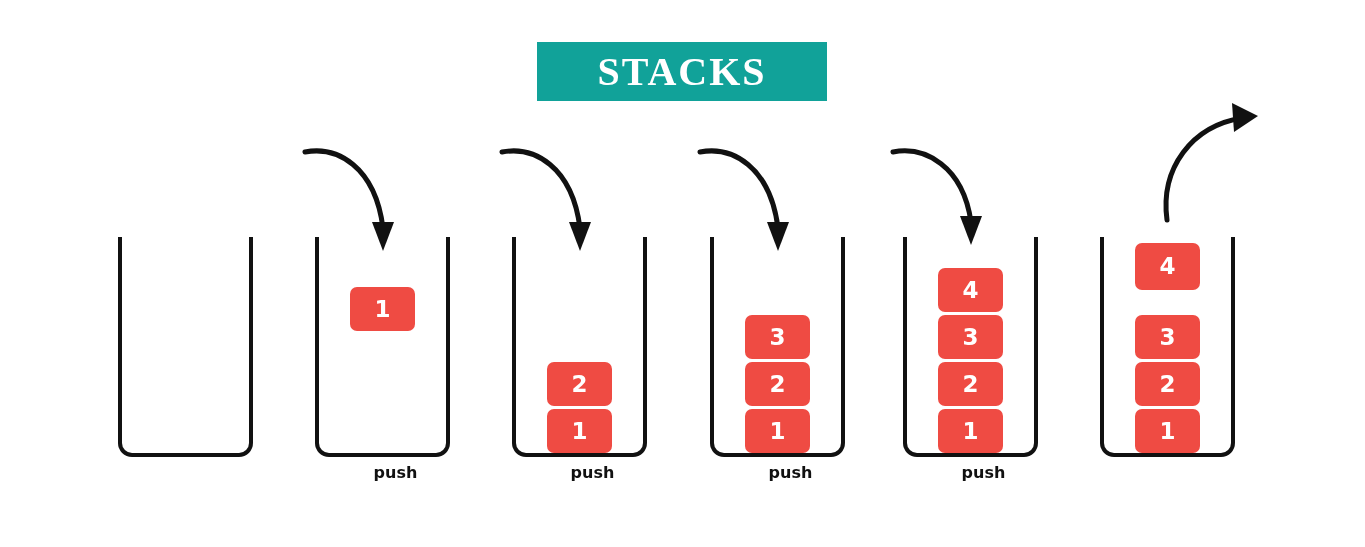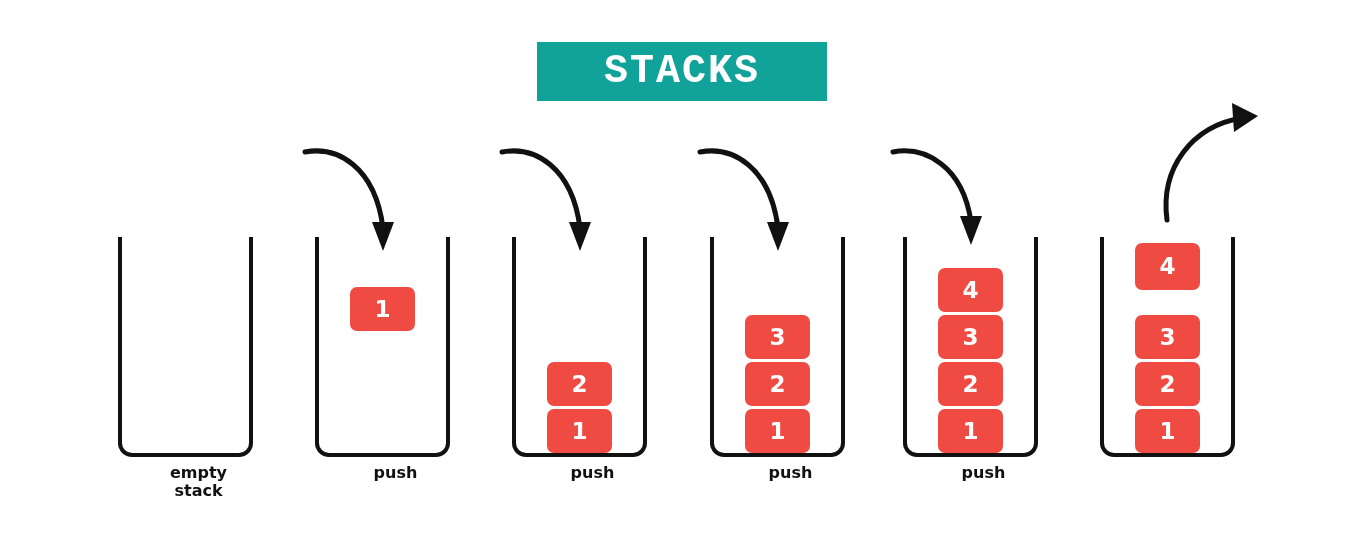--- a/index.html
+++ b/index.html
@@ -27,21 +27,21 @@
     display: flex;
     align-items: center;
     justify-content: center;
   }
   #title-text {
     color: #ffffff;
     font-size: 40px;
     font-weight: bold;
     letter-spacing: 2px;
     line-height: 1;
-    font-family: Liberation Mono, monospace;
+    font-family: Liberation Serif, serif;
   }
 
   
   .stack-group {
     position: absolute;
     top: 0;
     width: 197px;
     height: 547px;
   }
 
@@ -124,22 +124,20 @@
 
 <div id="canvas">
 
   <div id="title-banner">
     <span id="title-text">STACKS</span>
   </div>
 
   <div class="stack-group" style="left:100px;">
     <div class="container-shape"></div>
     <div class="boxes"></div>
-    <div class="stack-label">empty
-stack</div>
   </div>
 
   <div class="stack-group" style="left:297px;">
     <svg class="arrow-svg" viewBox="0 0 197 260">
       <path d="M8 152 C 40 146, 78 166, 86 228" stroke="#111111" stroke-width="5" fill="none" stroke-linecap="round"></path>
       <path d="M75 222 L97 222 L86 251 Z" fill="#111111"></path>
     </svg>
     <div class="container-shape"></div>
     <div class="boxes">
       <div class="box" style="margin-bottom:122px;">1</div>

